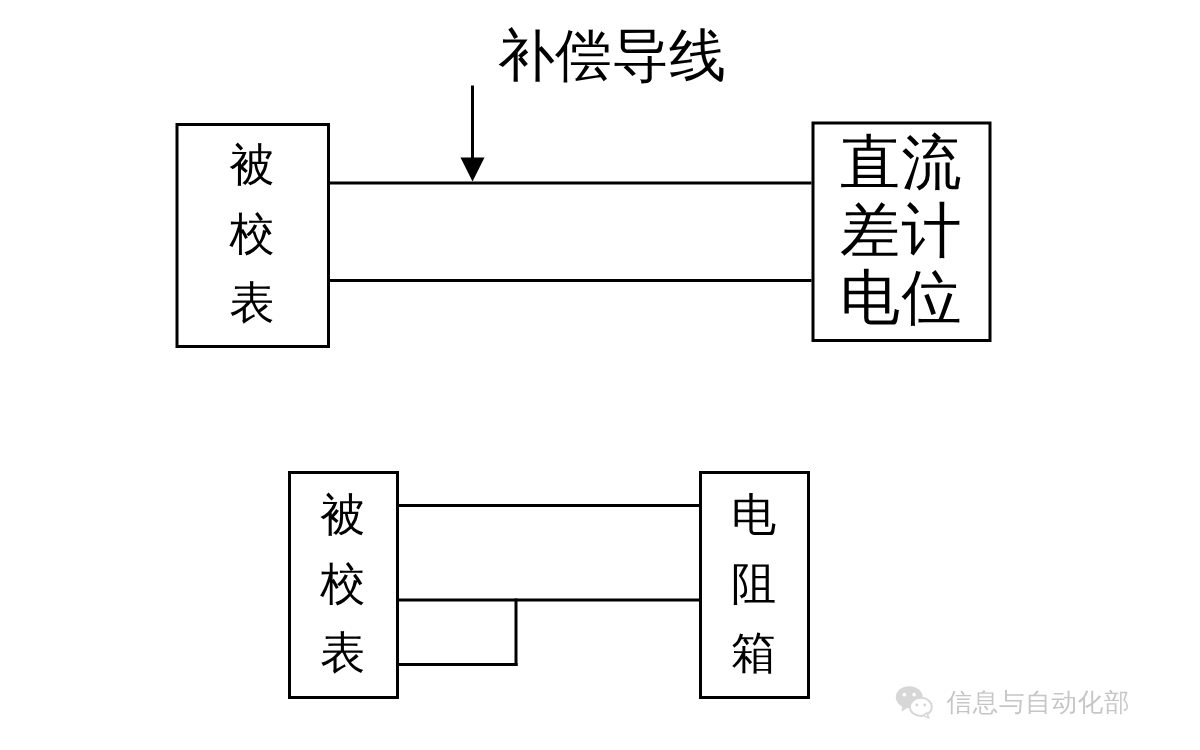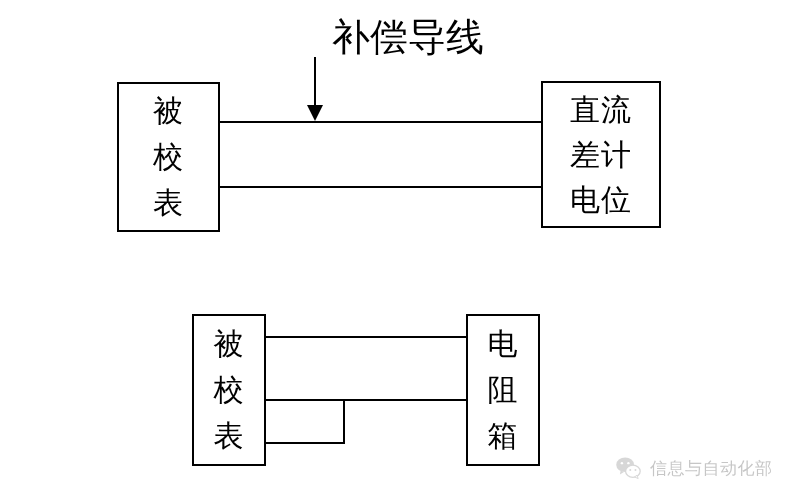--- a/index.html
+++ b/index.html
@@ -42,21 +42,21 @@
     letter-spacing: 1px;
   }
 
   
   .box-v .box-line {
     font-size: 30px;
     line-height: 46px;
   }
   
   .box-h2 .box-line {
-    font-size: 30px;
+    font-size: 40px;
     line-height: 45px;
   }
 
   .wire {
     position: absolute;
     background: #000000;
     z-index: 2;
   }
   .wire-h { height: 2px; }
   .wire-v { width: 2px; }
@@ -144,21 +144,21 @@
     <span class="box-line">电</span>
     <span class="box-line">阻</span>
     <span class="box-line">箱</span>
   </div>
 
   <div class="wire wire-h" style="left:265px; top:336px; width:202px;"></div>
   <div class="wire wire-h" style="left:265px; top:399px; width:202px;"></div>
   <div class="wire wire-h" style="left:265px; top:442px; width:80px;"></div>
   <div class="wire wire-v" style="left:343px; top:399px; height:45px;"></div>
 
-  <div class="watermark" style="left:615px; top:455px;">
+  <div class="watermark" style="left:596px; top:455px;">
     <svg class="wechat-icon" viewBox="0 0 32 32">
       <ellipse cx="12.5" cy="12" rx="11" ry="9" fill="#8d8d8d"></ellipse>
       <polygon points="7,19 6,24 11,21" fill="#8d8d8d"></polygon>
       <circle cx="8.5" cy="10" r="1.5" fill="#ffffff"></circle>
       <circle cx="16.5" cy="10" r="1.5" fill="#ffffff"></circle>
       <ellipse cx="22" cy="20" rx="9" ry="7.5" fill="#ffffff" stroke="#8d8d8d" stroke-width="1.6"></ellipse>
       <polygon points="27,25 28.5,29 24,27" fill="#ffffff" stroke="#8d8d8d" stroke-width="1.2"></polygon>
       <circle cx="18.8" cy="18.5" r="1.2" fill="#8d8d8d"></circle>
       <circle cx="25.2" cy="18.5" r="1.2" fill="#8d8d8d"></circle>
     </svg>

